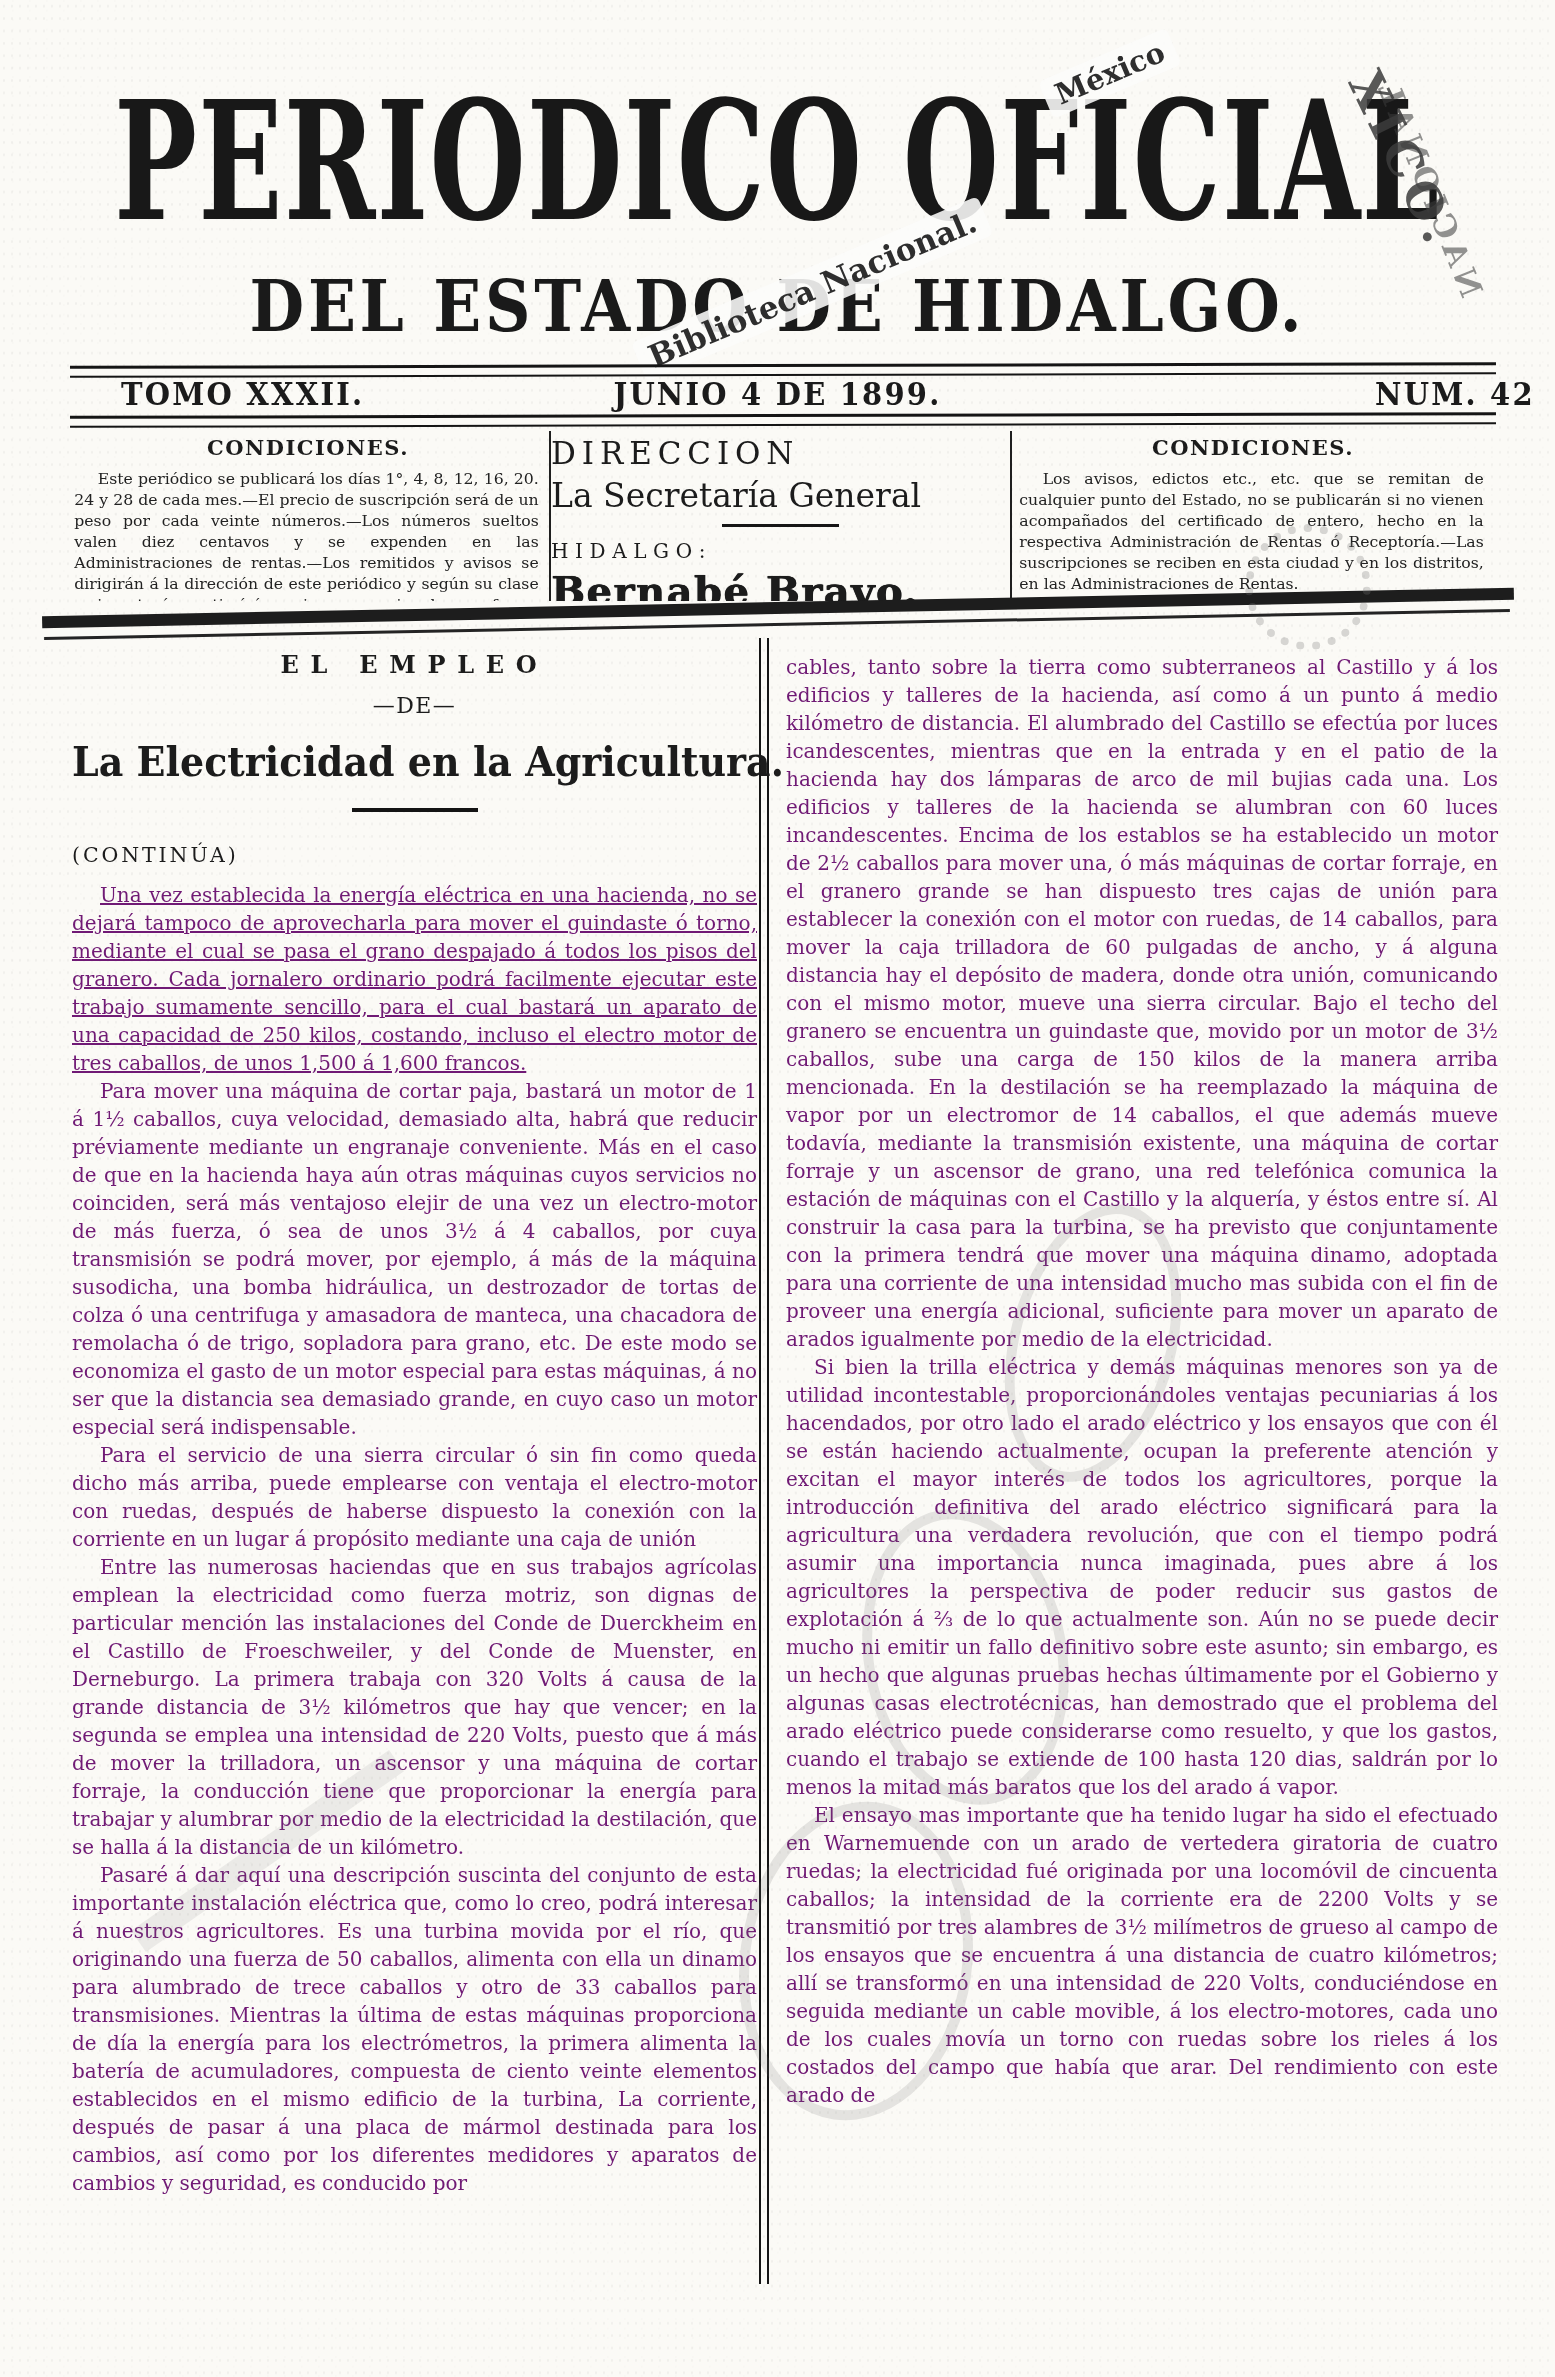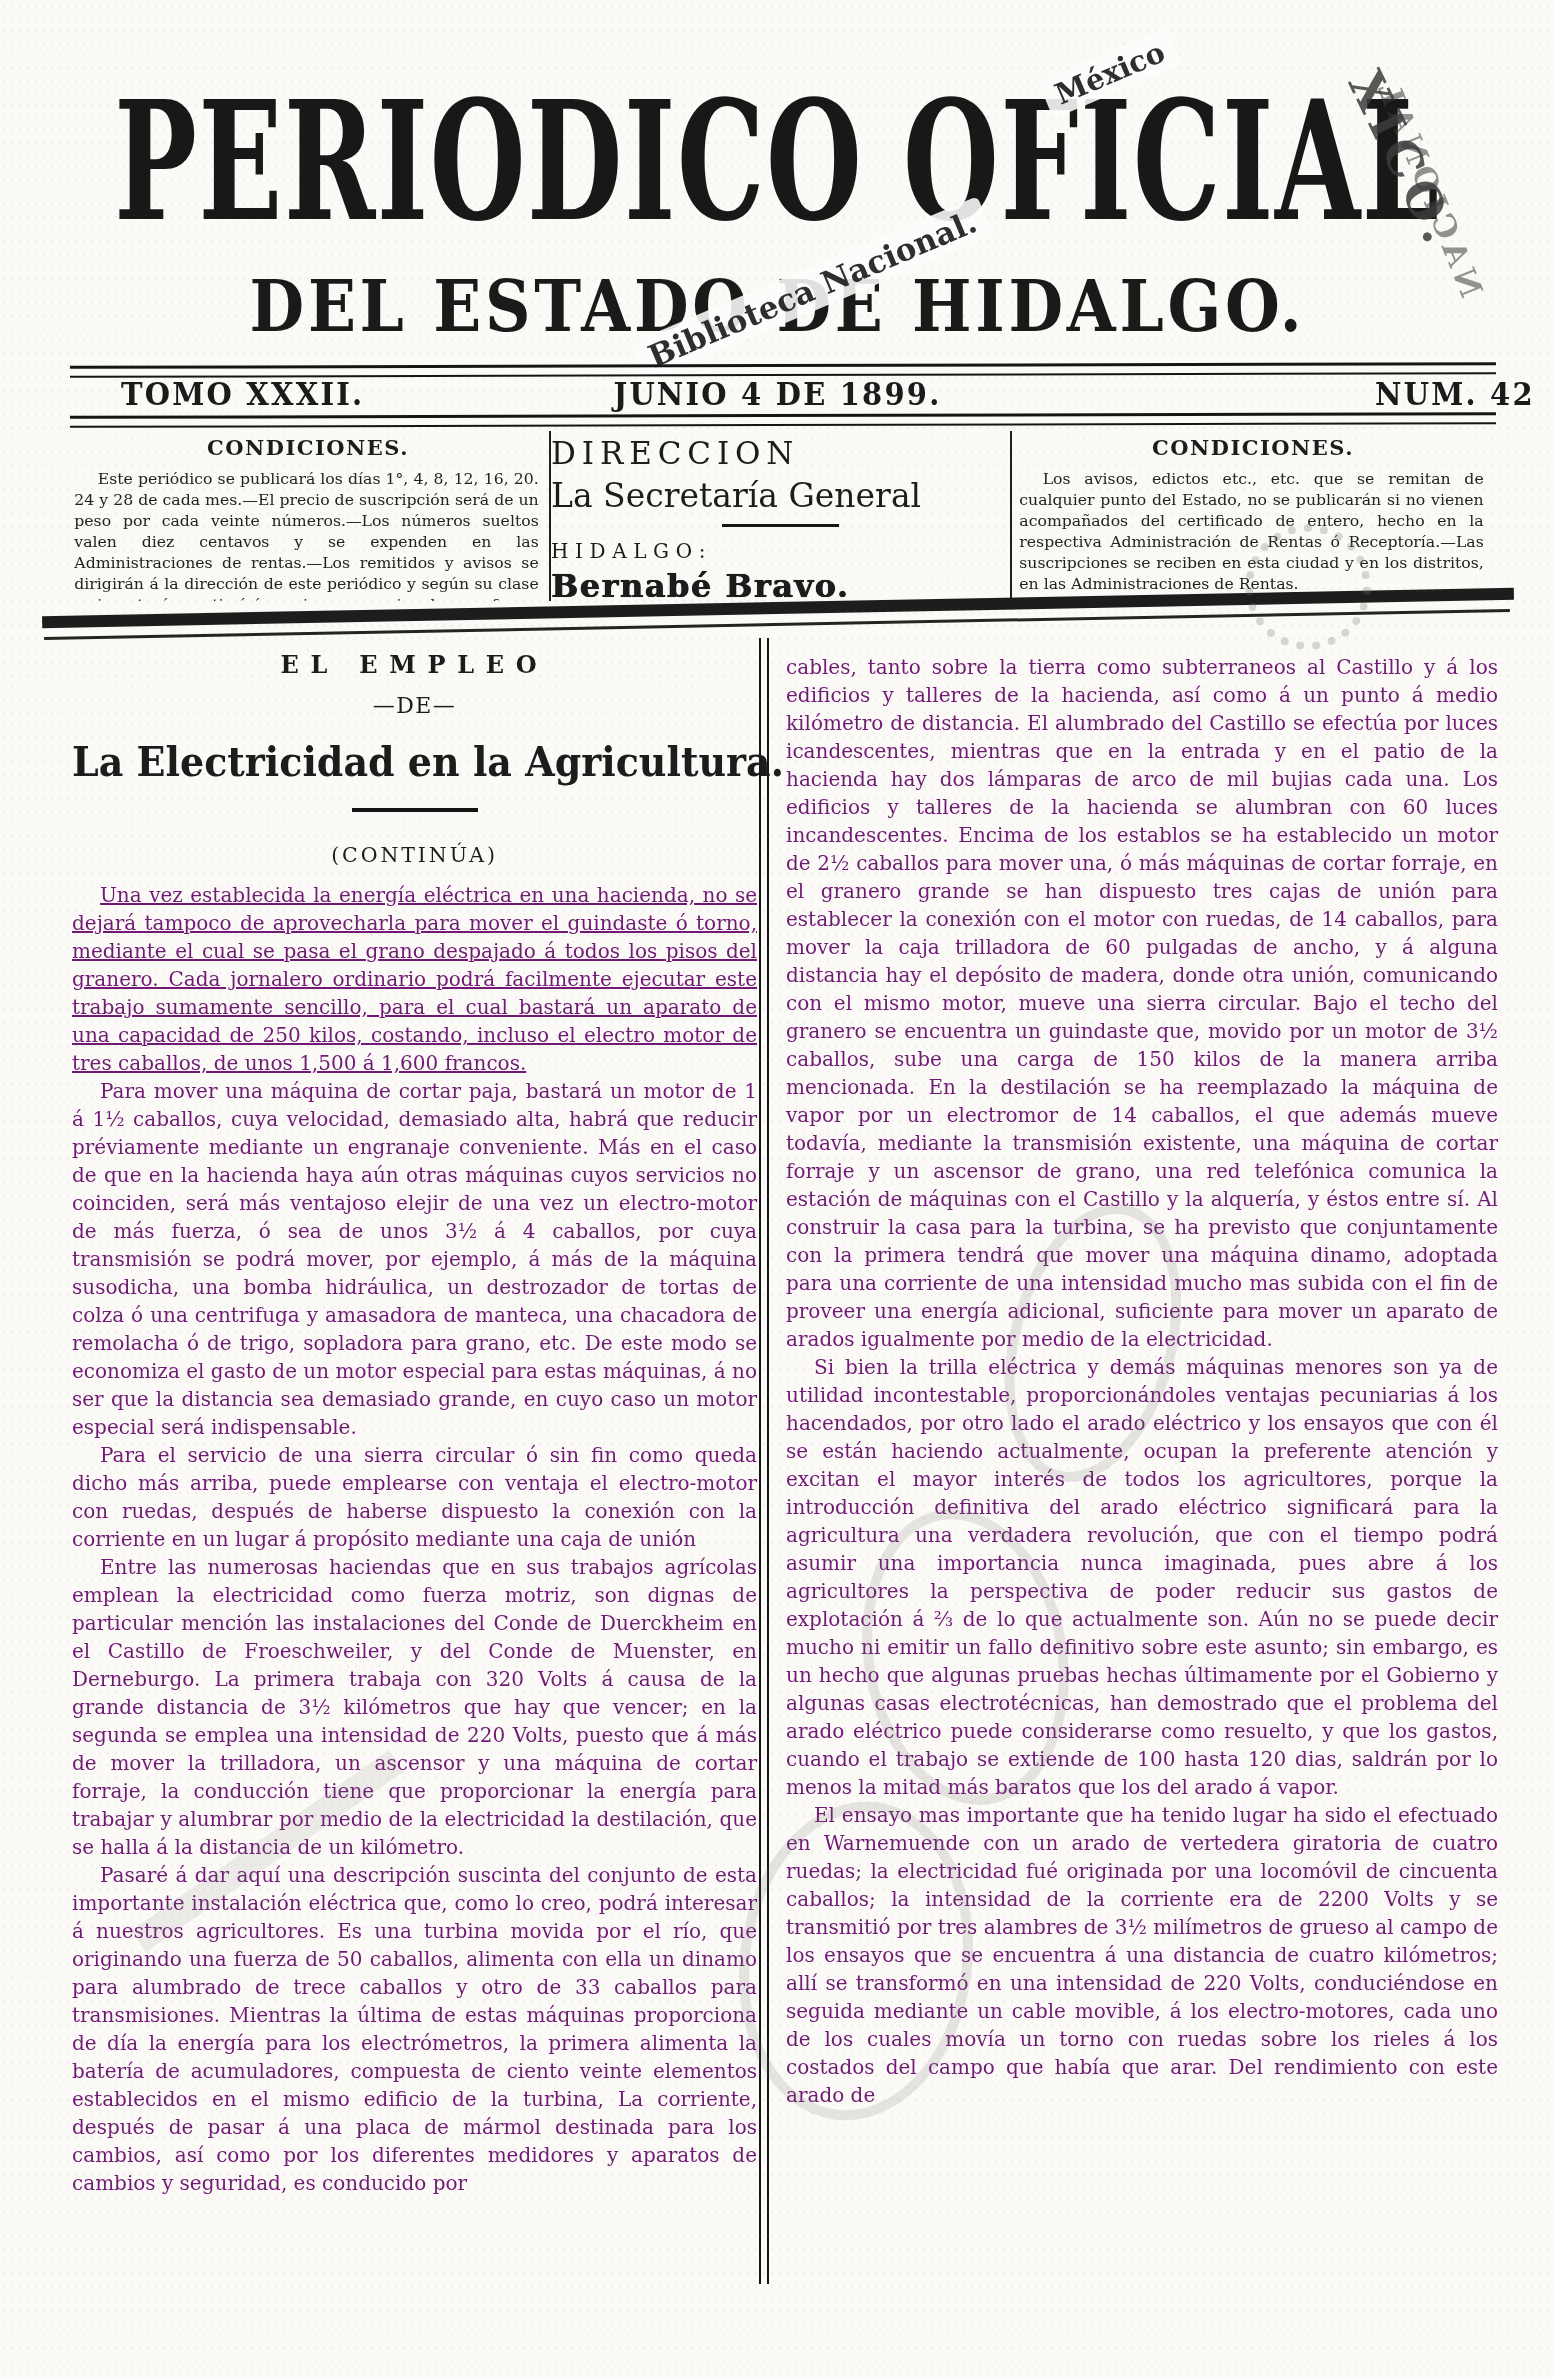--- a/index.html
+++ b/index.html
@@ -56,36 +56,36 @@
     grid-template-columns:482px 463px 482px;}
   .infocell{overflow:hidden;}
   .cell-mid{border-left:2.2px solid #1f1f1f;border-right:2.2px solid #1f1f1f;text-align:left;}
   .cond-title{text-align:center;font-size:21px;font-weight:700;letter-spacing:1.5px;margin:4.4px 0 7.3px;}
   .cond-body{font-size:15.7px;line-height:21px;text-align:justify;text-indent:23.4px;
     margin:0;padding:0 10.3px 0 7.3px;color:#222;}
   .dir-title{font-size:31px;letter-spacing:5.9px;margin-top:2.9px;transform:scaleY(1.05);}
   .dir-line{font-size:33px;margin-top:5.9px;}
   .dir-rule{width:117px;height:3.7px;background:#161616;margin:8.8px auto 0;}
   .dir-redactor{font-size:20px;letter-spacing:6.6px;margin-top:11.7px;}
-  .dir-name{font-size:32px;font-weight:700;letter-spacing:1.5px;margin-top:4.4px;
+  .dir-name{font-size:40px;font-weight:700;letter-spacing:1.5px;margin-top:4.4px;
     text-shadow:0 0 0.7px #1c1c1c, 0.7px 0 0 #1c1c1c;}
 
   
   .col-divider{top:638px;width:2.2px;height:1646px;background:#151515;}
   .cd-1{left:759px;}
   .cd-2{left:767px;}
   .col{top:643px;}
   .col-left{left:72px;width:685px;}
   .col-right{left:786px;width:712px;padding-top:10.3px;}
   .art-kicker{text-align:center;font-size:24px;font-weight:600;letter-spacing:11.7px;margin-top:7.3px;}
   .art-de{text-align:center;font-size:22px;letter-spacing:1.5px;margin-top:14px;}
   .art-title{text-align:center;font-size:38px;font-weight:700;margin-top:19px;white-space:nowrap;
     transform:scaleY(1.08);transform-origin:top center;}
   .art-rule{width:126px;height:3.7px;background:#141414;margin:26px auto 0;}
-  .art-continua{text-align:center;font-size:20.5px;letter-spacing:2.9px;margin-top:31px;}
+  .art-continua{text-align:left;font-size:20.5px;letter-spacing:2.9px;margin-top:31px;}
   .body-p{font-size:20px;line-height:28px;text-align:justify;text-indent:28px;margin:0;color:#701a75;}
   .first-p{margin-top:14px;text-decoration:underline;}
   .noindent{text-indent:0;}
 
   
   .ghost{border:10.3px solid rgba(115,115,115,0.16);border-radius:50%;}
   .ghost-1{left:1010px;top:1201px;width:146px;height:264px;transform:rotate(15deg);}
   .ghost-2{left:864px;top:1508px;width:183px;height:278px;transform:rotate(-10deg);}
   .ghost-3{left:740px;top:1801px;width:212px;height:300px;transform:rotate(8deg);}
   .ghost-dotted{left:1245px;top:524px;width:110px;height:110px;border:8.8px dotted rgba(120,120,120,0.28);border-radius:50%;}

